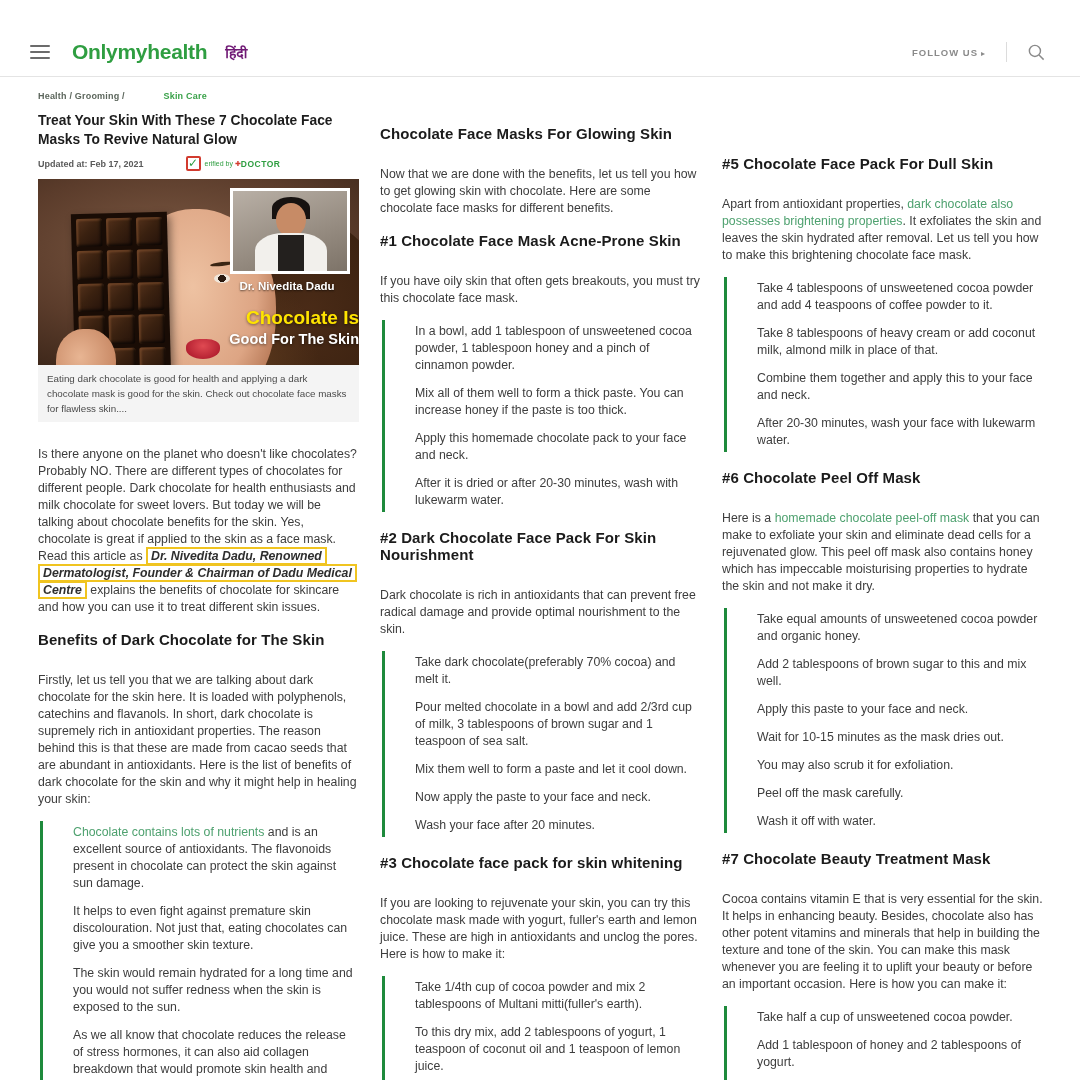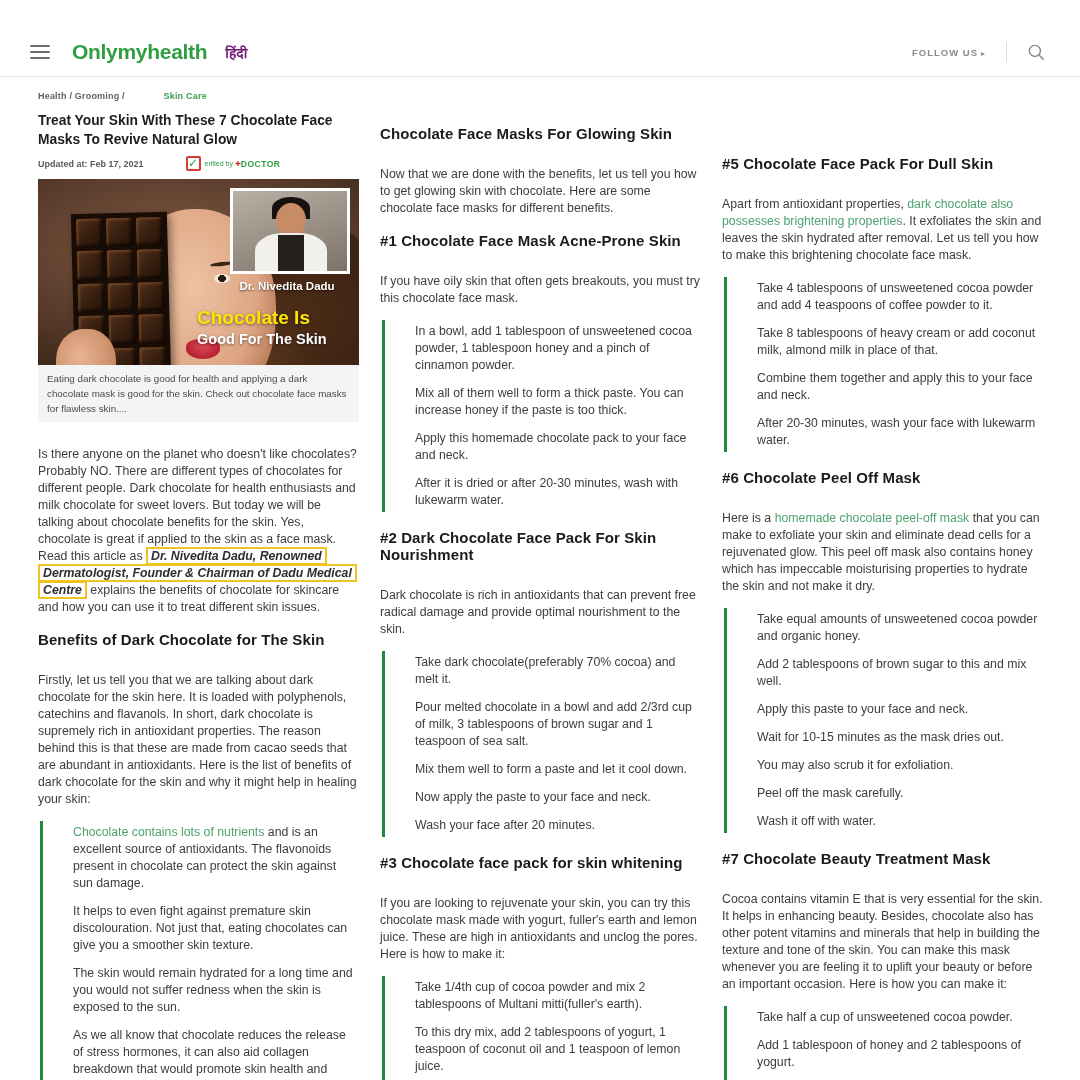--- a/index.html
+++ b/index.html
@@ -56,21 +56,21 @@
       box-shadow:inset -2px -2px 3px rgba(0,0,0,.65), inset 2px 2px 2px rgba(150,95,55,.45); }
   .hand { position:absolute; left:18px; top:150px; width:60px; height:70px; border-radius:45%;
       background:radial-gradient(ellipse at 40% 40%, #e8b593 0%, #c98a66 70%, transparent 80%); }
   .inset { position:absolute; right:9px; top:9px; width:120px; height:86px; border:3px solid #fff;
       background:linear-gradient(160deg,#b9b0a6 0%,#958b80 60%,#7d7368 100%); overflow:hidden; }
   .inset .p-head { position:absolute; left:43px; top:12px; width:30px; height:34px; border-radius:50%; background:#c78b66; }
   .inset .p-hair { position:absolute; left:39px; top:6px; width:38px; height:22px; border-radius:50% 50% 0 0; background:#171210; }
   .inset .p-body { position:absolute; left:22px; top:42px; width:72px; height:44px; border-radius:40% 40% 0 0; background:#f2f0ec; }
   .inset .p-shirt { position:absolute; left:45px; top:44px; width:26px; height:42px; background:#23201e; }
   .doctor-name { position:absolute; right:12px; top:101px; width:120px; text-align:center; color:#fff; font-size:11.5px; font-weight:bold; text-shadow:0 1px 2px rgba(0,0,0,.6); }
-  .headline { position:absolute; right:12px; top:128px; width:150px; text-align:left; }
+  .headline { position:absolute; right:0; top:128px; width:150px; text-align:right; }
   .headline .h1 { color:#ffe400; font-size:19px; font-weight:bold; text-shadow:0 1px 3px rgba(0,0,0,.5); }
   .headline .h2 { color:#fff; font-size:14.5px; font-weight:bold; margin-top:2px; text-shadow:0 1px 3px rgba(0,0,0,.5); }
   .hero-badge { position:absolute; left:172px; top:200px; background:#fff; color:#2f9e41; font-size:10.5px; font-weight:bold; padding:3px 8px; border-radius:2px; }
   .caption { background:#f4f4f4; font-size:9.8px; line-height:15px; color:#4a4a4a; padding:6px 9px; margin-bottom:8px; }
   
   p.body-text { font-size:12.3px; line-height:17px; margin:24px 0 12px; color:#3d3d3d; }
   .highlight { font-style:italic; font-weight:600; color:#2e2e2e; border:2px solid #f0c420; padding:0 3px;
       -webkit-box-decoration-break:clone; box-decoration-break:clone; }
   h2.section { font-size:15px; font-weight:bold; color:#1b1b1b; margin:15px 0 6px; letter-spacing:0.1px; }
   .col > h2.section:first-child, .col2 > h2.section:first-child, .col3 > h2.section:first-child { margin-top:0; }

